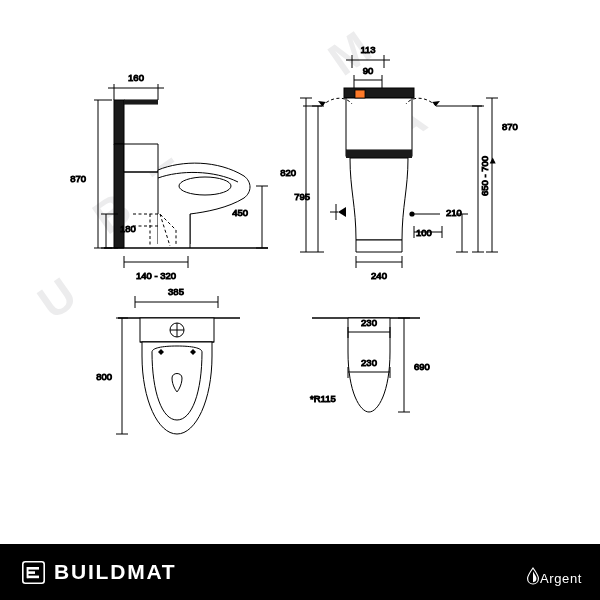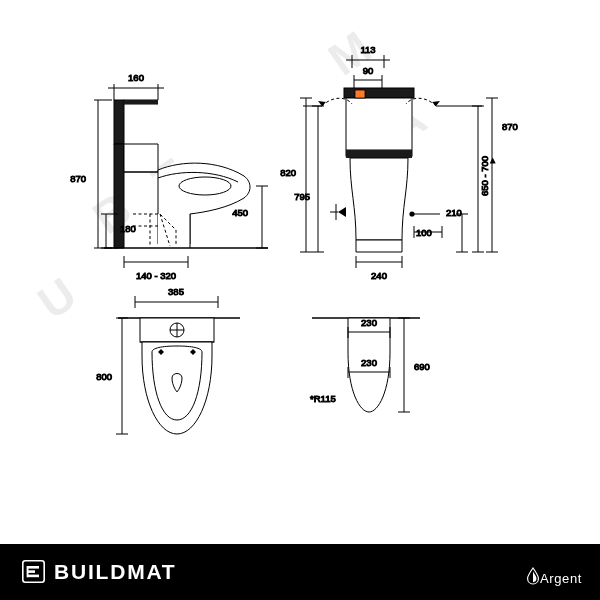--- a/index.html
+++ b/index.html
@@ -74,20 +74,21 @@
     height: 56px;
     background: #000000;
     display: flex;
     align-items: center;
     justify-content: space-between;
     box-sizing: border-box;
     padding: 0 18px 0 22px;
   }
   .brand {
     display: flex;
+    align-items: center;
     gap: 9px;
   }
   .brand-mark {
     width: 23px;
     height: 23px;
     position: relative;
   }
   .brand-name {
     color: #ffffff;
     font-size: 21px;

